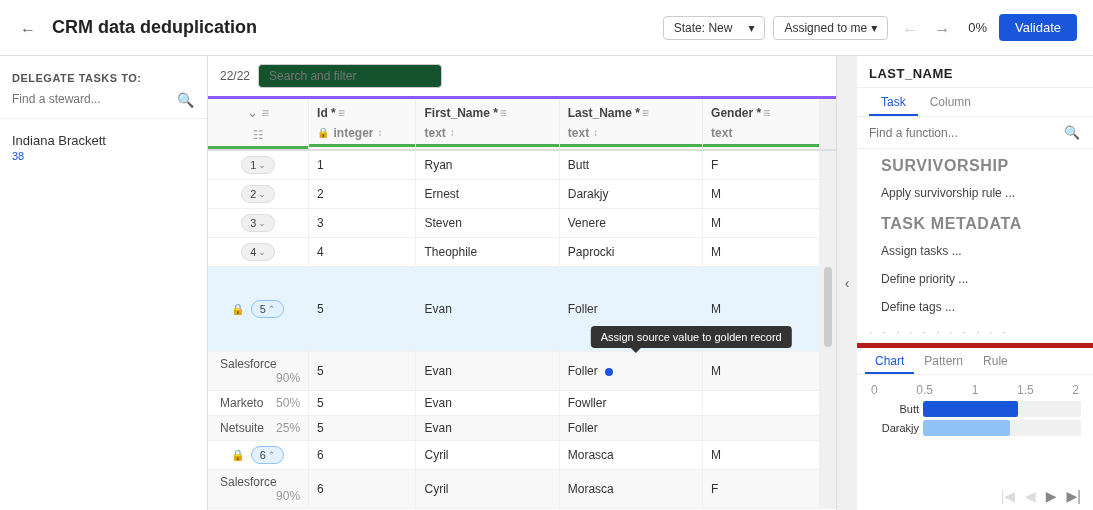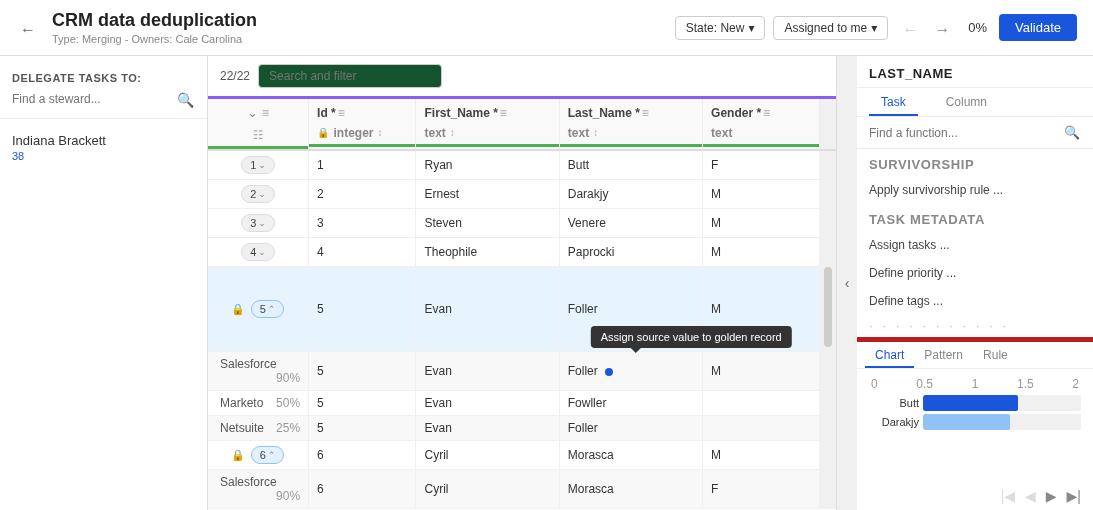--- a/index.html
+++ b/index.html
@@ -5,21 +5,21 @@
     * { box-sizing: border-box; margin: 0; padding: 0; font-family: -apple-system, BlinkMacSystemFont, 'Segoe UI', sans-serif; font-size: 12px; }
     body { width: 1093px; height: 510px; overflow: hidden; background: #f5f5f5; display: flex; flex-direction: column; }
 
     
     .header { background: #fff; border-bottom: 1px solid #ddd; padding: 8px 16px; display: flex; align-items: center; gap: 12px; min-height: 56px; }
     .back-btn { background: none; border: none; cursor: pointer; color: #666; font-size: 16px; padding: 4px; }
     .header-title-group { flex: 1; }
     .header-title { font-size: 18px; font-weight: 600; color: #222; }
     .header-subtitle { font-size: 11px; color: #888; margin-top: 2px; }
     .header-controls { display: flex; align-items: center; gap: 8px; }
-    .state-btn { border: 1px solid #ccc; background: #fff; padding: 4px 10px; border-radius: 4px; cursor: pointer; font-size: 12px; color: #333; display: flex; align-items: center; gap: 4px; }
+    .state-btn { border: 1px solid #ccc; background: #fff; padding: 4px 10px; border-radius: 4px; cursor: pointer; font-size: 12px; color: #333; display: flex; align-items: center; gap: 16px; }
     .assigned-btn { border: 1px solid #ccc; background: #fff; padding: 4px 10px; border-radius: 4px; cursor: pointer; font-size: 12px; color: #333; display: flex; align-items: center; gap: 4px; }
     .nav-btns { display: flex; align-items: center; gap: 4px; }
     .nav-btn { background: none; border: none; cursor: pointer; color: #888; font-size: 16px; padding: 2px 6px; }
     .nav-btn:disabled { color: #ccc; cursor: default; }
     .progress-text { font-size: 13px; font-weight: 500; color: #333; margin: 0 4px; }
     .validate-btn { background: #1a56db; color: #fff; border: none; padding: 6px 16px; border-radius: 4px; cursor: pointer; font-size: 13px; font-weight: 500; }
 
     
     .main { display: flex; flex: 1; overflow: hidden; }
 
@@ -62,27 +62,27 @@
     .conflict-cell { position: relative; }
     .conflict-dot { width: 8px; height: 8px; background: #1a56db; border-radius: 50%; display: inline-block; margin-left: 4px; vertical-align: middle; }
     .tooltip-box { position: absolute; bottom: 110%; left: 50%; transform: translateX(-20%); background: #333; color: #fff; padding: 5px 10px; border-radius: 4px; font-size: 11px; white-space: nowrap; z-index: 10; }
     .tooltip-box::after { content: ''; position: absolute; top: 100%; left: 20%; border: 5px solid transparent; border-top-color: #333; }
     .scrollbar-thumb { width: 8px; height: 80px; background: #ccc; border-radius: 4px; margin: 4px auto; }
 
     
     .right-sidebar { width: 236px; background: #fff; display: flex; flex-direction: column; overflow: hidden; }
     .rs-header { padding: 10px 12px 6px; border-bottom: 1px solid #eee; }
     .rs-title { font-size: 13px; font-weight: 700; color: #222; text-transform: uppercase; letter-spacing: 0.5px; }
-    .rs-tabs { display: flex; gap: 16px; padding: 0 12px; border-bottom: 1px solid #eee; }
+    .rs-tabs { display: flex; gap: 0; padding: 0 12px; border-bottom: 1px solid #eee; }
     .rs-tab { padding: 7px 12px 5px; font-size: 12px; color: #888; cursor: pointer; border-bottom: 2px solid transparent; }
     .rs-tab.active { color: #1a56db; border-bottom-color: #1a56db; font-weight: 500; }
     .rs-search { display: flex; align-items: center; padding: 8px 12px; gap: 6px; border-bottom: 1px solid #eee; }
     .rs-search-input { border: none; outline: none; flex: 1; font-size: 12px; color: #999; }
-    .rs-section-label { padding: 8px 12px 4px; font-size: 13px; font-weight: 700; color: #888; text-transform: uppercase; letter-spacing: 0.6px; }
-    .rs-item { padding: 7px 12px; cursor: pointer; color: #444; font-size: 12px; display: flex; align-items: center; text-align: center; }
+    .rs-section-label { padding: 8px 24px 4px; font-size: 16px; font-weight: 700; color: #888; text-transform: uppercase; letter-spacing: 0.6px; }
+    .rs-item { padding: 7px 24px; cursor: pointer; color: #444; font-size: 12px; display: flex; align-items: center; text-align: center; }
     .rs-dots { padding: 4px 12px; color: #bbb; letter-spacing: 3px; }
     .rs-bottom-tabs { display: flex; border-top: 5px solid #b91c1c; border-bottom: 1px solid #eee; padding: 0 8px; }
     .rs-bottom-tab { padding: 6px 10px 4px; font-size: 12px; color: #888; cursor: pointer; border-bottom: 2px solid transparent; }
     .rs-bottom-tab.active { color: #1a56db; border-bottom-color: #1a56db; font-weight: 500; }
     .rs-chart-area { flex: 1; padding: 8px 12px; overflow: hidden; }
     .chart-axis { display: flex; justify-content: space-between; font-size: 9px; color: #999; margin-bottom: 4px; padding: 0 2px; }
     .chart-bar-row { display: flex; align-items: center; margin-bottom: 3px; gap: 4px; }
     .chart-bar-label { width: 50px; font-size: 11px; color: #333; text-align: right; overflow: hidden; text-overflow: ellipsis; white-space: nowrap; }
     .chart-bar-outer { flex: 1; background: #f0f0f0; height: 16px; border-radius: 2px; overflow: hidden; }
     .chart-bar-inner { height: 100%; background: #90c2f7; border-radius: 2px; }
@@ -96,21 +96,20 @@
     
     .expand-col-btn { background: none; border: none; cursor: pointer; font-size: 13px; color: #888; padding: 2px; }
   </style>
 </head>
 <body>
 
 <div class="header">
   <button class="back-btn">←</button>
   <div class="header-title-group">
     <div class="header-title">CRM data deduplication</div>
-    <div class="header-subtitle">Type: Merging - Owners: Cale Carolina</div>
   </div>
   <div class="header-controls">
     <button class="state-btn">
       <span>State: New</span>
       <span>▾</span>
     </button>
     <button class="assigned-btn">
       <span>Assigned to me</span>
       <span>▾</span>
     </button>

